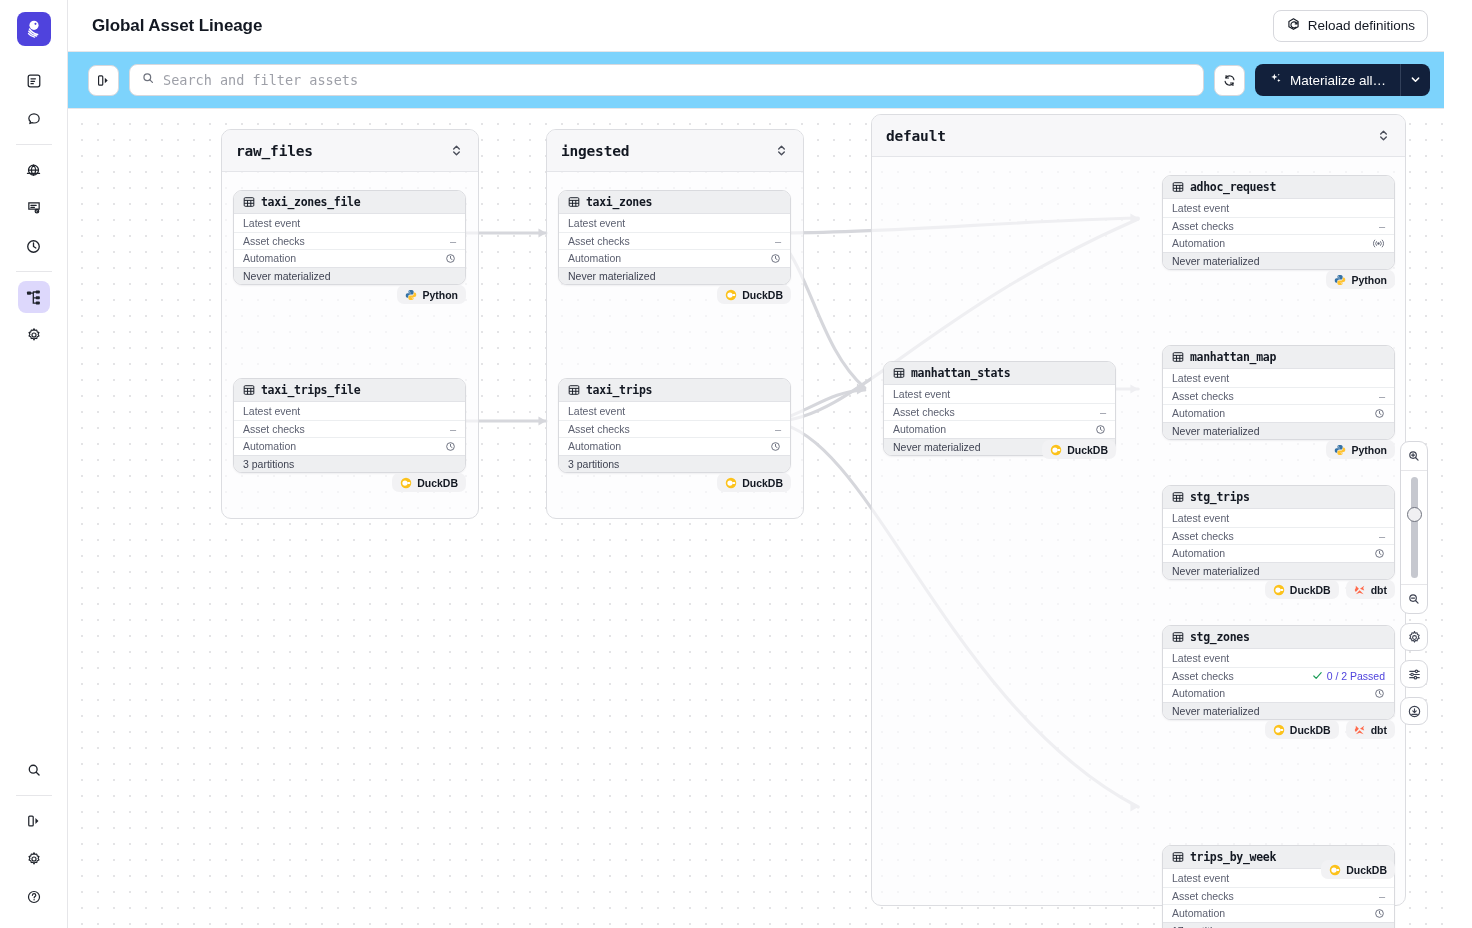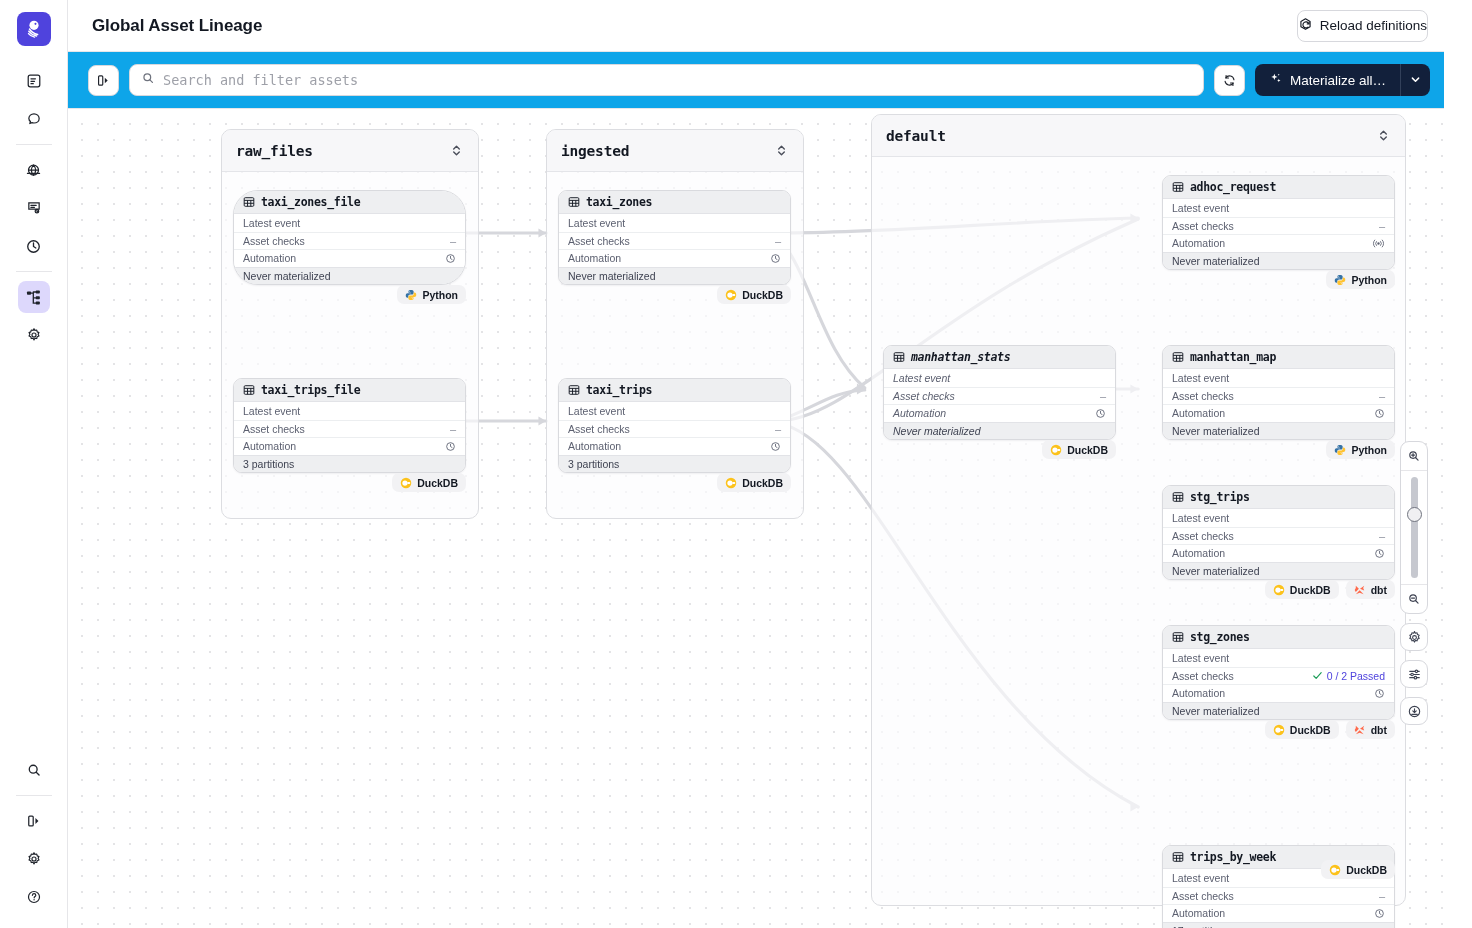--- a/index.html
+++ b/index.html
@@ -40,27 +40,27 @@
   .main { flex: 1 1 auto; display: flex; flex-direction: column; height: 928px; min-width: 0; }
 
   .topbar {
     height: 52px; flex: 0 0 52px;
     border-bottom: 1px solid #e6e6e9;
     display: flex; align-items: center; justify-content: space-between;
     padding: 0 16px 0 24px; background: #fff;
   }
   .page-title { font-size: 17px; font-weight: 700; letter-spacing: -0.1px; color: #131822; }
   .reload-btn {
-    height: 32px; padding: 0 0; border: 1px solid #d7d8dd; border-radius: 8px;
+    height: 32px; padding: 0 12px; border: 1px solid #d7d8dd; border-radius: 8px;
     background: #fff; display: flex; align-items: center; gap: 7px;
     font-size: 13.5px; color: #131822; cursor: pointer;
   }
 
   .toolbar {
-    height: 57px; flex: 0 0 57px; background: #0ea5e9;
+    height: 57px; flex: 0 0 57px; background: #7dd3fc;
     border-bottom: 1px solid #e6e6e9;
     display: flex; align-items: center; gap: 10px; padding: 0 14px 0 20px;
   }
   .icon-sq {
     width: 31px; height: 31px; border: 1px solid #d7d8dd; border-radius: 8px;
     background: #fff; display: flex; align-items: center; justify-content: center;
     cursor: pointer; flex: 0 0 auto;
   }
   .search-wrap {
     flex: 1 1 auto; height: 32px; border: 1px solid #d7d8dd; border-radius: 8px;
@@ -390,21 +390,21 @@
           <span class="group-name">default</span>
           <span class="group-collapse">
             <svg width="13" height="13" viewBox="0 0 14 14" fill="none" stroke="#4a4e5a" stroke-width="1.5">
               <path d="M4 5.3L7 2.4l3 2.9M4 8.7L7 11.6l3-2.9" stroke-linecap="round" stroke-linejoin="round"></path>
             </svg>
           </span>
         </div>
       </section>
 
       <div id="nodes-layer">
-          <div class="node" style="left: 165px; top: 81px; border-radius: 25px;">
+          <div class="node" style="left: 165px; top: 81px;">
             <div class="node-head">
               <span style="display: flex;">
                 <svg width="12" height="12" viewBox="0 0 14 14" fill="none" stroke="#131822" stroke-width="1.1">
                 <rect x="1.4" y="2" width="11.2" height="10" rx="1.2"></rect>
                 <path d="M1.4 5.1h11.2M1.4 8.5h11.2M5.3 5.1V12M9.1 5.1V12"></path>
               </svg>
               </span>
               <span class="node-title">taxi_zones_file</span>
             </div>
             <div class="node-row">
@@ -594,21 +594,21 @@
             <div class="tag">
               <span style="display: flex;">
                 <svg width="12" height="12" viewBox="0 0 16 16">
                 <path d="M7.9 1.2c-2 0-3.3.6-3.3 2v1.7h3.4v.6H3.3c-1.3 0-2.3.9-2.3 3s1 3 2.3 3h1.1V9.7c0-1.3 1.1-2.4 2.4-2.4h2.6c1.2 0 2.1-.9 2.1-2V3.2c0-1.1-1-2-3.6-2zm-1.8 1.2c.4 0 .6.3.6.6s-.3.6-.6.6-.6-.3-.6-.6.3-.6.6-.6z" fill="#3572a5"></path>
                 <path d="M8.1 14.8c2 0 3.3-.6 3.3-2v-1.7H8V10.5h4.7c1.3 0 2.3-.9 2.3-3s-1-3-2.3-3h-1.1v1.8c0 1.3-1.1 2.4-2.4 2.4H6.6c-1.2 0-2.1.9-2.1 2v2.1c0 1.1 1 2 3.6 2zm1.8-1.2c-.4 0-.6-.3-.6-.6s.3-.6.6-.6.6.3.6.6-.3.6-.6.6z" fill="#ffc331"></path>
               </svg>
               </span>
               <span>Python</span>
             </div>
           </div>
-          <div class="node" style="left: 815px; top: 236px; font-style: italic;">
+          <div class="node" style="left: 815px; top: 252px;">
             <div class="node-head">
               <span style="display: flex;">
                 <svg width="12" height="12" viewBox="0 0 14 14" fill="none" stroke="#131822" stroke-width="1.1">
                 <rect x="1.4" y="2" width="11.2" height="10" rx="1.2"></rect>
                 <path d="M1.4 5.1h11.2M1.4 8.5h11.2M5.3 5.1V12M9.1 5.1V12"></path>
               </svg>
               </span>
               <span class="node-title">manhattan_stats</span>
             </div>
             <div class="node-row">

